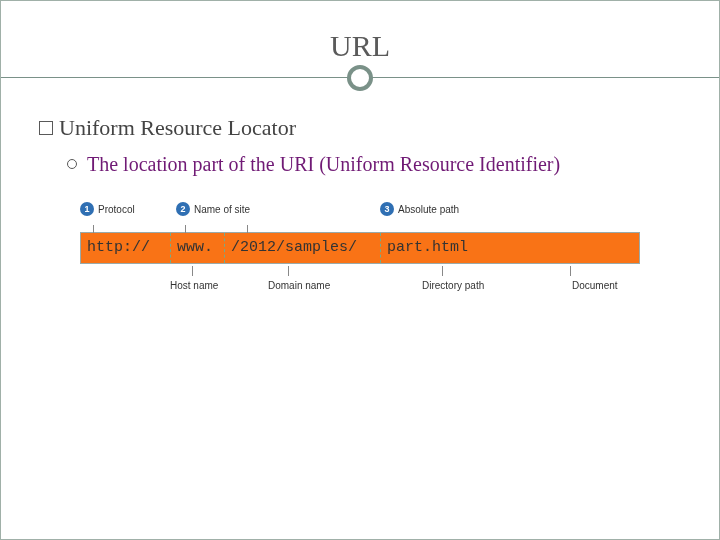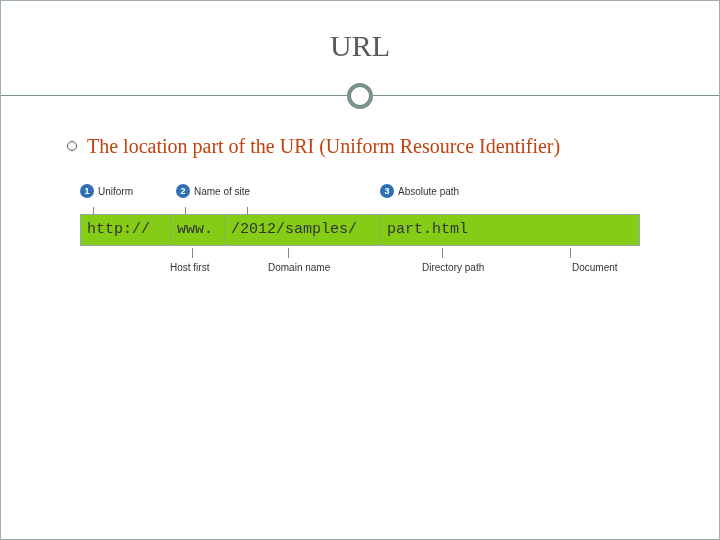--- a/index.html
+++ b/index.html
@@ -15,21 +15,20 @@
   .slide {
     width: 100%;
     height: 100%;
     border: 1px solid #a0b0a8;
     padding: 28px 34px 20px 34px;
   }
   .title-row {
     text-align: center;
     font-size: 30px;
     color: #5a5a5a;
-    margin-bottom: 18px;
   }
   .rule-wrap {
     position: relative;
     height: 30px;
     margin-bottom: 22px;
   }
   .rule-line {
     position: absolute;
     top: 14px;
     left: -34px;
@@ -77,21 +76,21 @@
   .circ-bullet {
     width: 10px;
     height: 10px;
     border: 1.5px solid #595959;
     border-radius: 50%;
     margin-top: 8px;
     flex: none;
   }
   .sub-text {
     font-size: 20px;
-    color: #c2410c;
+    color: #701a75;
     line-height: 1.35;
   }
   
   .diagram {
     width: 560px;
     margin: 24px auto 0 auto;
     font-family: Verdana, Arial, sans-serif;
     color: #333;
   }
   .top-labels {
@@ -113,21 +112,21 @@
     font-weight: bold;
     margin-right: 4px;
   }
   .top-label {
     position: absolute;
     display: flex;
     align-items: center;
   }
   .url-box {
     border: 1px solid #9aa;
-    background: #84cc16;
+    background: #f97316;
     display: flex;
     font-family: 'Courier New', monospace;
     font-size: 15px;
     color: #333;
     height: 32px;
   }
   .url-seg {
     padding: 6px 6px;
     border-right: 1px dashed #7a8;
     white-space: nowrap;
@@ -169,32 +168,36 @@
 
   <div class="title-row">URL</div>
 
   <div class="rule-wrap">
     <div class="rule-line"></div>
     <div class="rule-circle"></div>
   </div>
 
   <div class="content">
 
+    <div class="h-line">
+      <span class="box-bullet"></span>
+      <span class="h-text">Uniform Resource Locator</span>
+    </div>
 
     <div class="sub-line">
       <span class="circ-bullet"></span>
       <span class="sub-text">The location part of the URI (Uniform Resource Identifier)</span>
     </div>
 
     <div class="diagram">
 
       <div class="top-labels">
         <div class="top-label" style="left:0px;">
           <span class="num-badge">1</span>
-          <span>Uniform</span>
+          <span>Protocol</span>
         </div>
         <div class="top-label" style="left:96px;">
           <span class="num-badge">2</span>
           <span>Name of site</span>
         </div>
         <div class="top-label" style="left:300px;">
           <span class="num-badge">3</span>
           <span>Absolute path</span>
         </div>
       </div>
@@ -212,21 +215,21 @@
           <span class="tick-up" style="left:22px;"></span>
           <span>/2012/samples/</span>
         </div>
         <div class="url-seg" style="flex:1;">
           <span>part.html</span>
         </div>
       </div>
 
       <div class="bottom-labels">
         <span class="tick-down" style="left:112px;"></span>
-        <span class="bot-label" style="left:90px;">Host first</span>
+        <span class="bot-label" style="left:90px;">Host name</span>
 
         <span class="tick-down" style="left:208px;"></span>
         <span class="bot-label" style="left:188px;">Domain name</span>
 
         <span class="tick-down" style="left:362px;"></span>
         <span class="bot-label" style="left:332px;padding-left:10px;">Directory path</span>
 
         <span class="tick-down" style="left:490px;"></span>
         <span class="bot-label" style="left:468px;padding-left:24px;">Document</span>
       </div>

